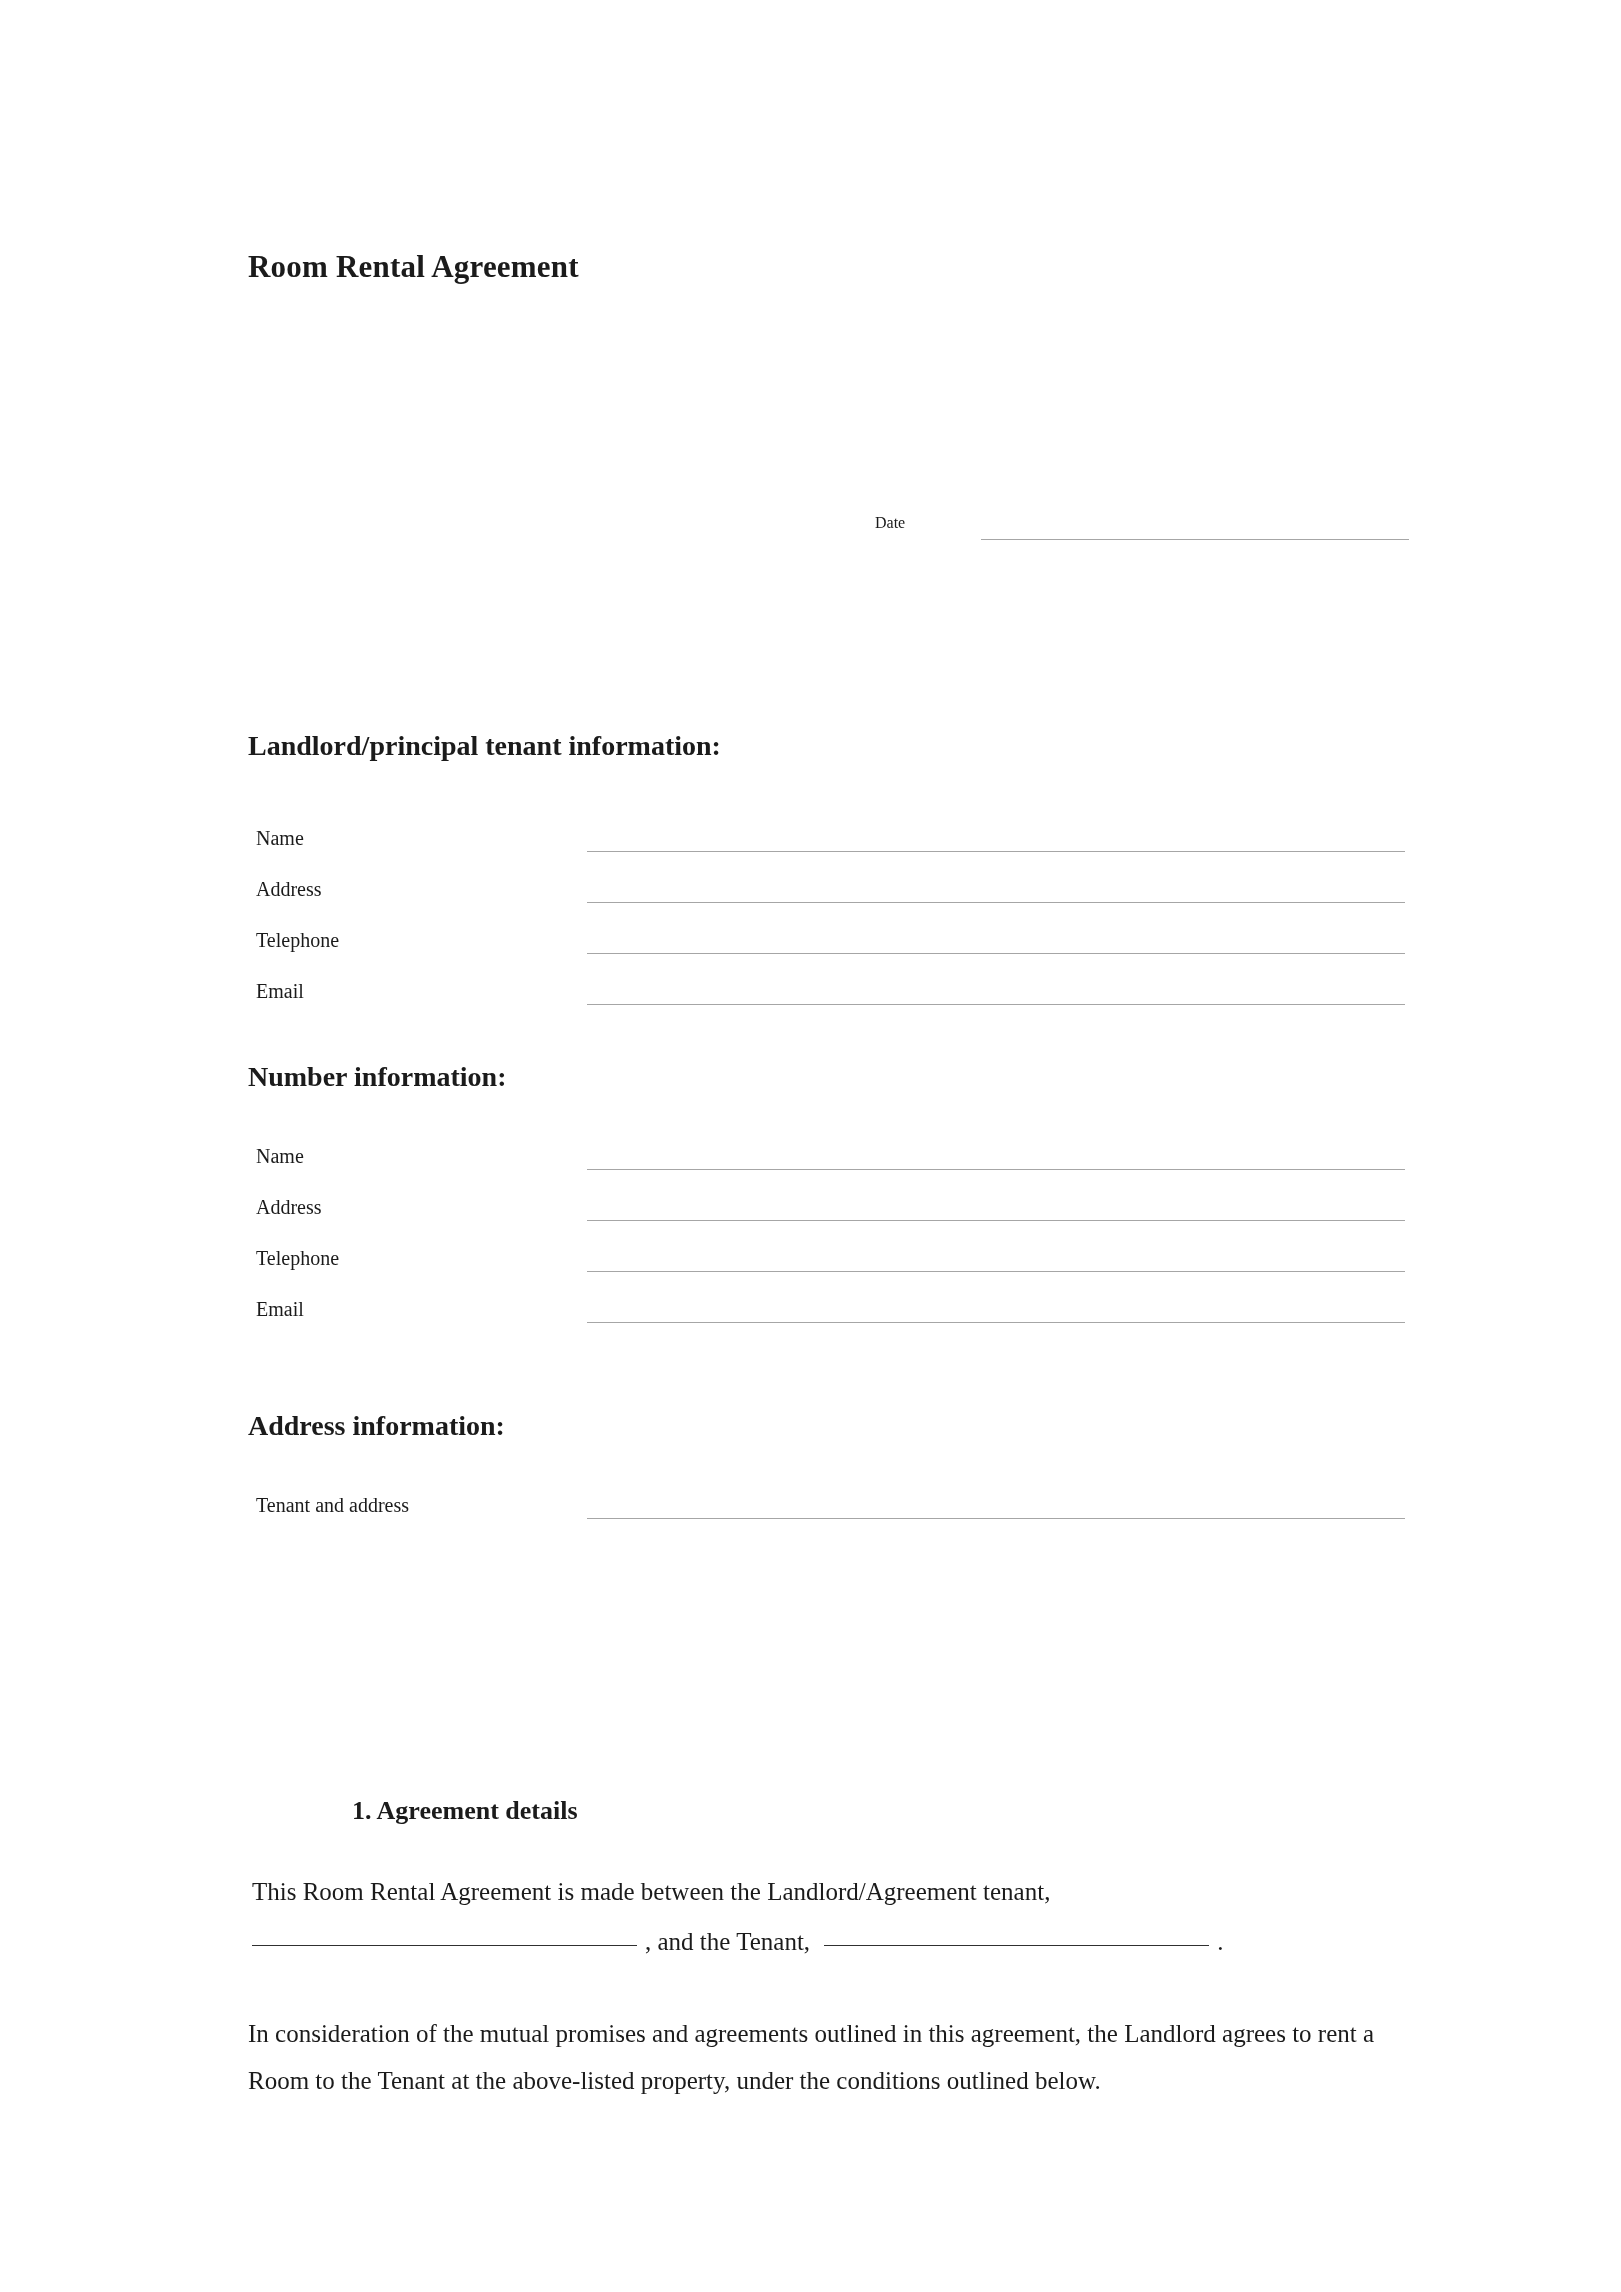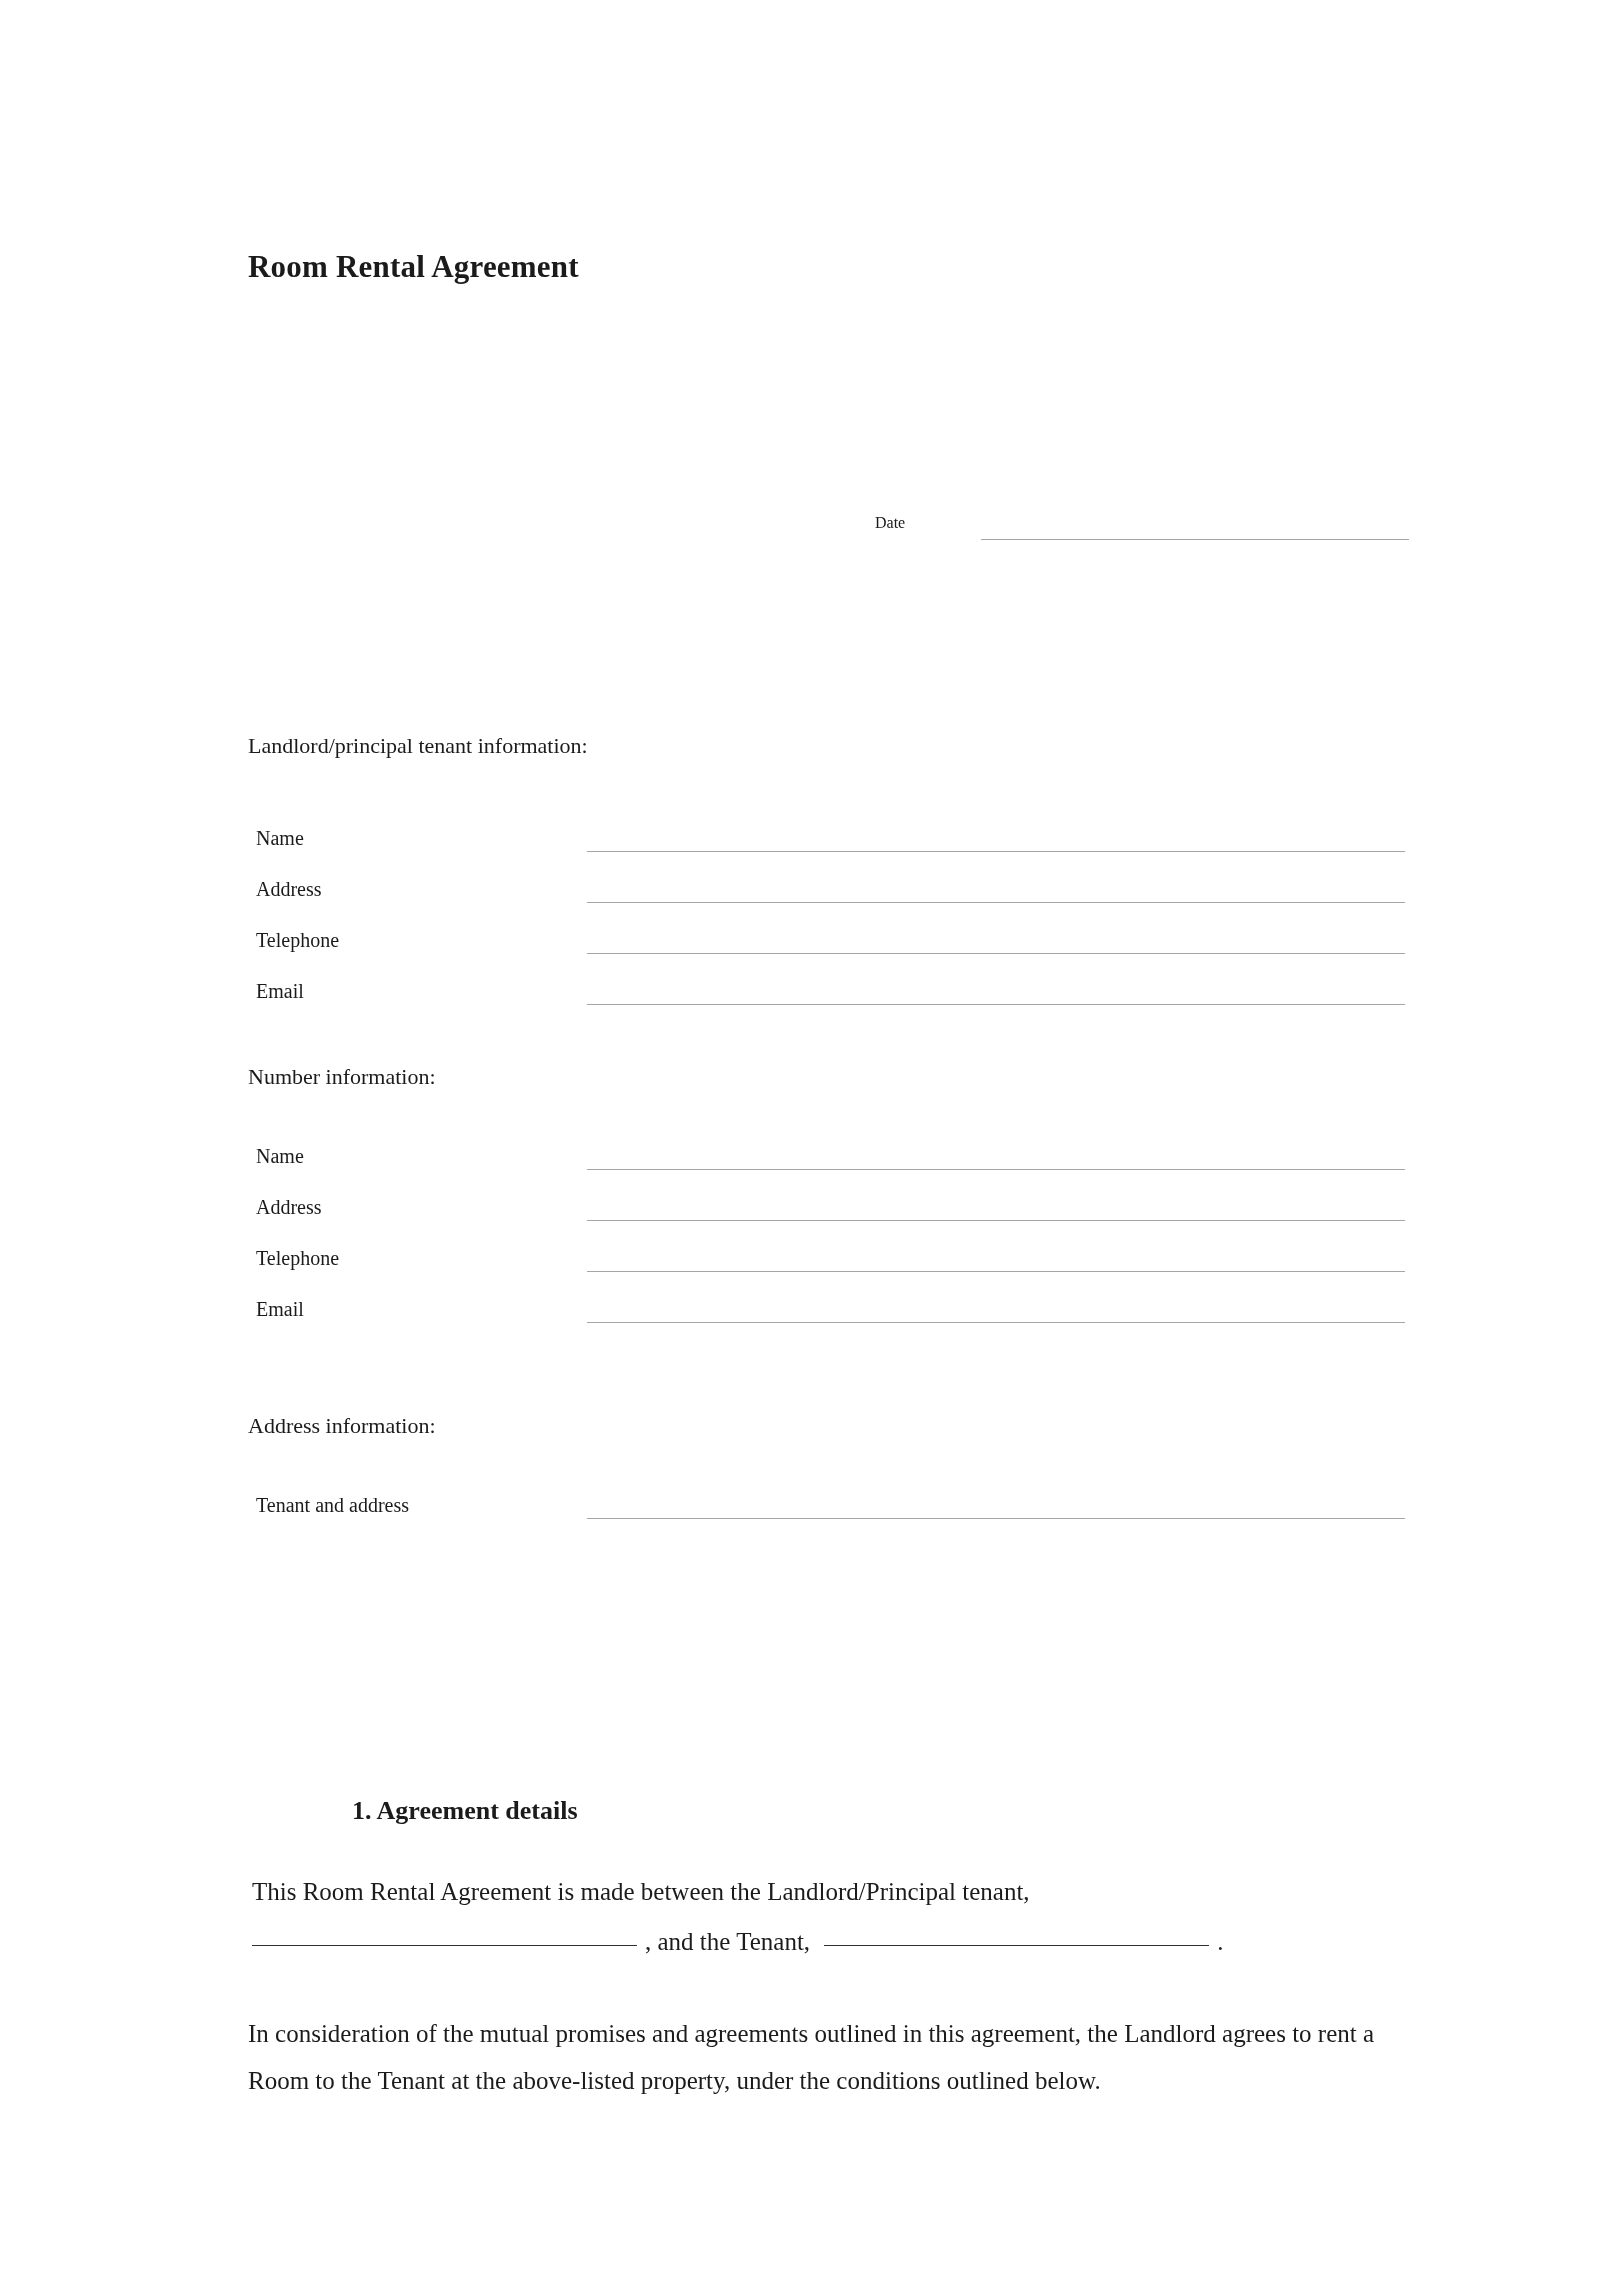--- a/index.html
+++ b/index.html
@@ -32,22 +32,22 @@
   .date-label { line-height: 36px; }
   .date-line {
     flex: 1;
     margin-left: 72px;
     margin-bottom: 5.4px;
     border-bottom: 1.3px solid #a6a6a6;
     min-height: 0.9px;
     font-size: 23px;
   }
   .section-heading {
-    font-size: 22px;
-    font-weight: 400;
+    font-size: 28px;
+    font-weight: 700;
     line-height: 34px;
   }
   .landlord-heading { margin-top: 184px; }
   .tenant-heading   { margin-top: 49px; }
   .property-heading { margin-top: 80px; }
   .fields-landlord  { margin-top: 48px; }
   .fields-tenant    { margin-top: 35px; }
   .fields-property  { margin-top: 35px; }
   .field-row {
     display: flex;
@@ -143,21 +143,21 @@
   <div class="fields fields-property">
     <div class="field-row">
       <span class="field-label">Tenant and address</span>
       <span class="field-line"></span>
     </div>
   </div>
 
   <h2 class="agreement-heading">1. Agreement details</h2>
 
   <p class="para para-intro">
-    <span>This Room Rental Agreement is made between the Landlord/Principal tenant,</span>
+    <span>This Room Rental Agreement is made between the Landlord/Agreement tenant,</span>
     <span class="blank"></span><span>, and the Tenant,</span>
     <span class="blank"></span><span>.</span>
   </p>
 
   <p class="para para-consideration">In consideration of the mutual promises and agreements outlined in this agreement, the Landlord agrees to rent a Room to the Tenant at the above-listed property, under the conditions outlined below.</p>
 
 </div>
 
 
 </body></html>

